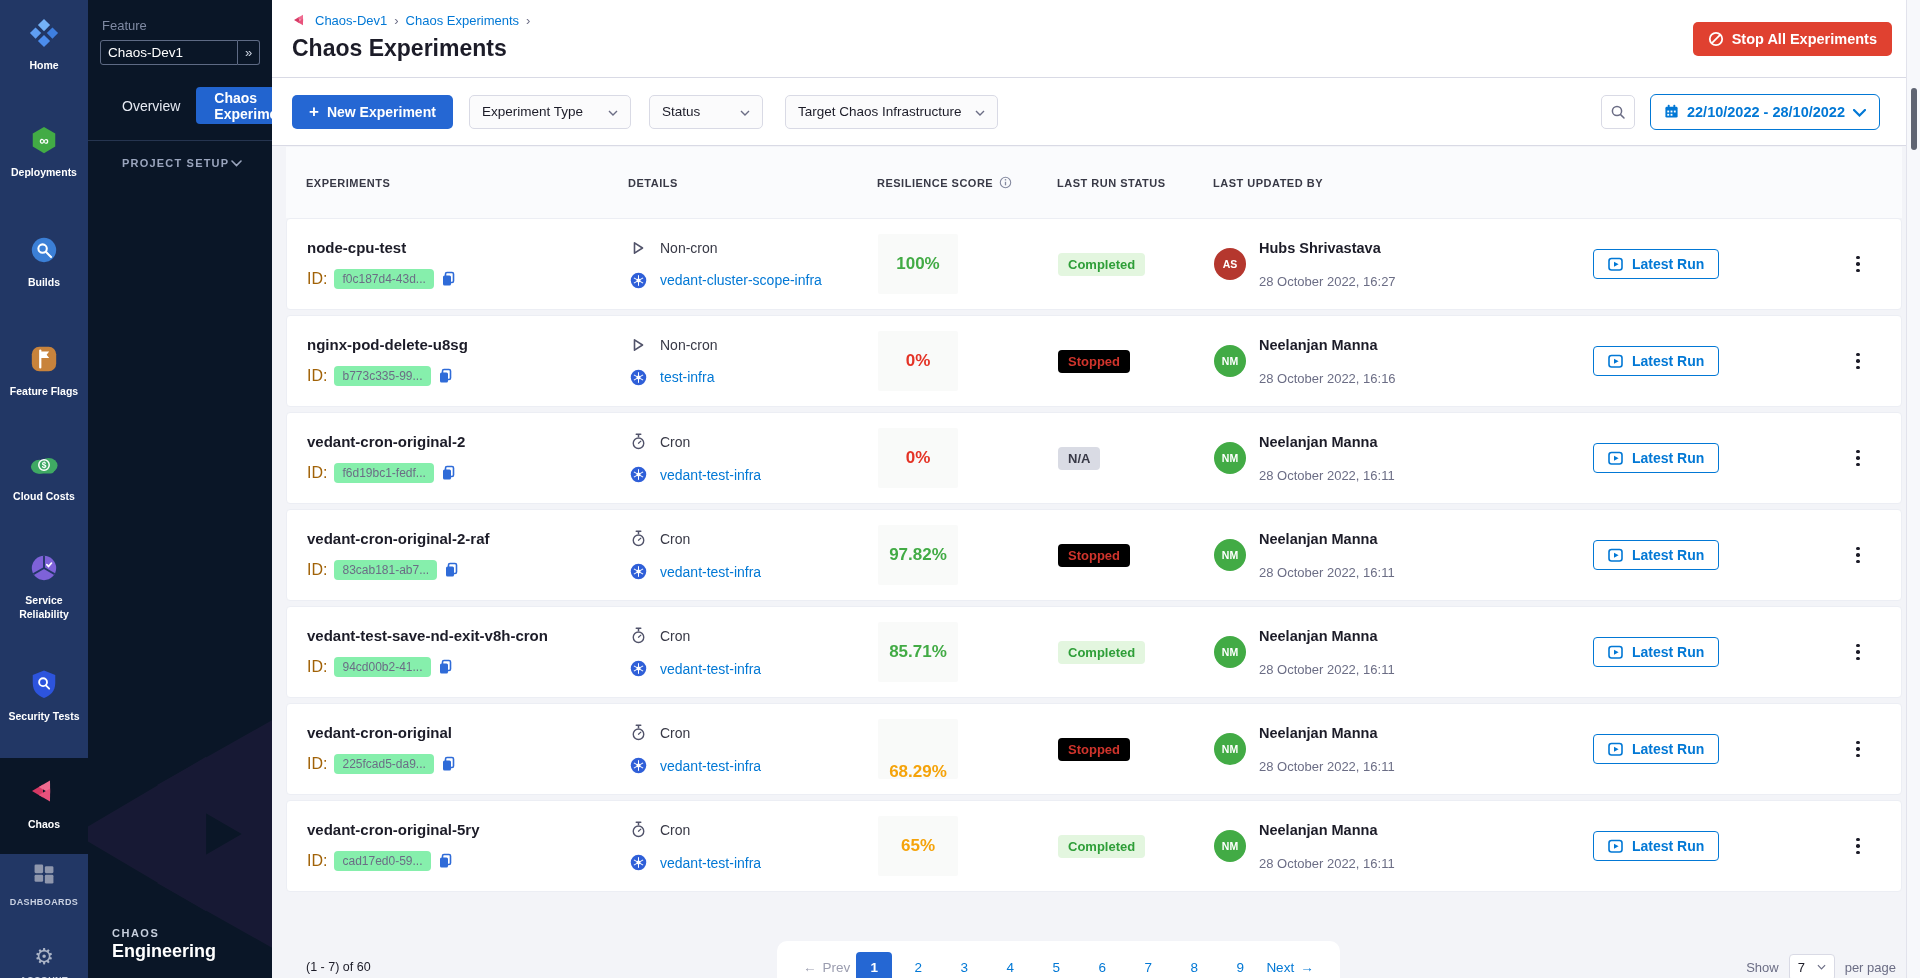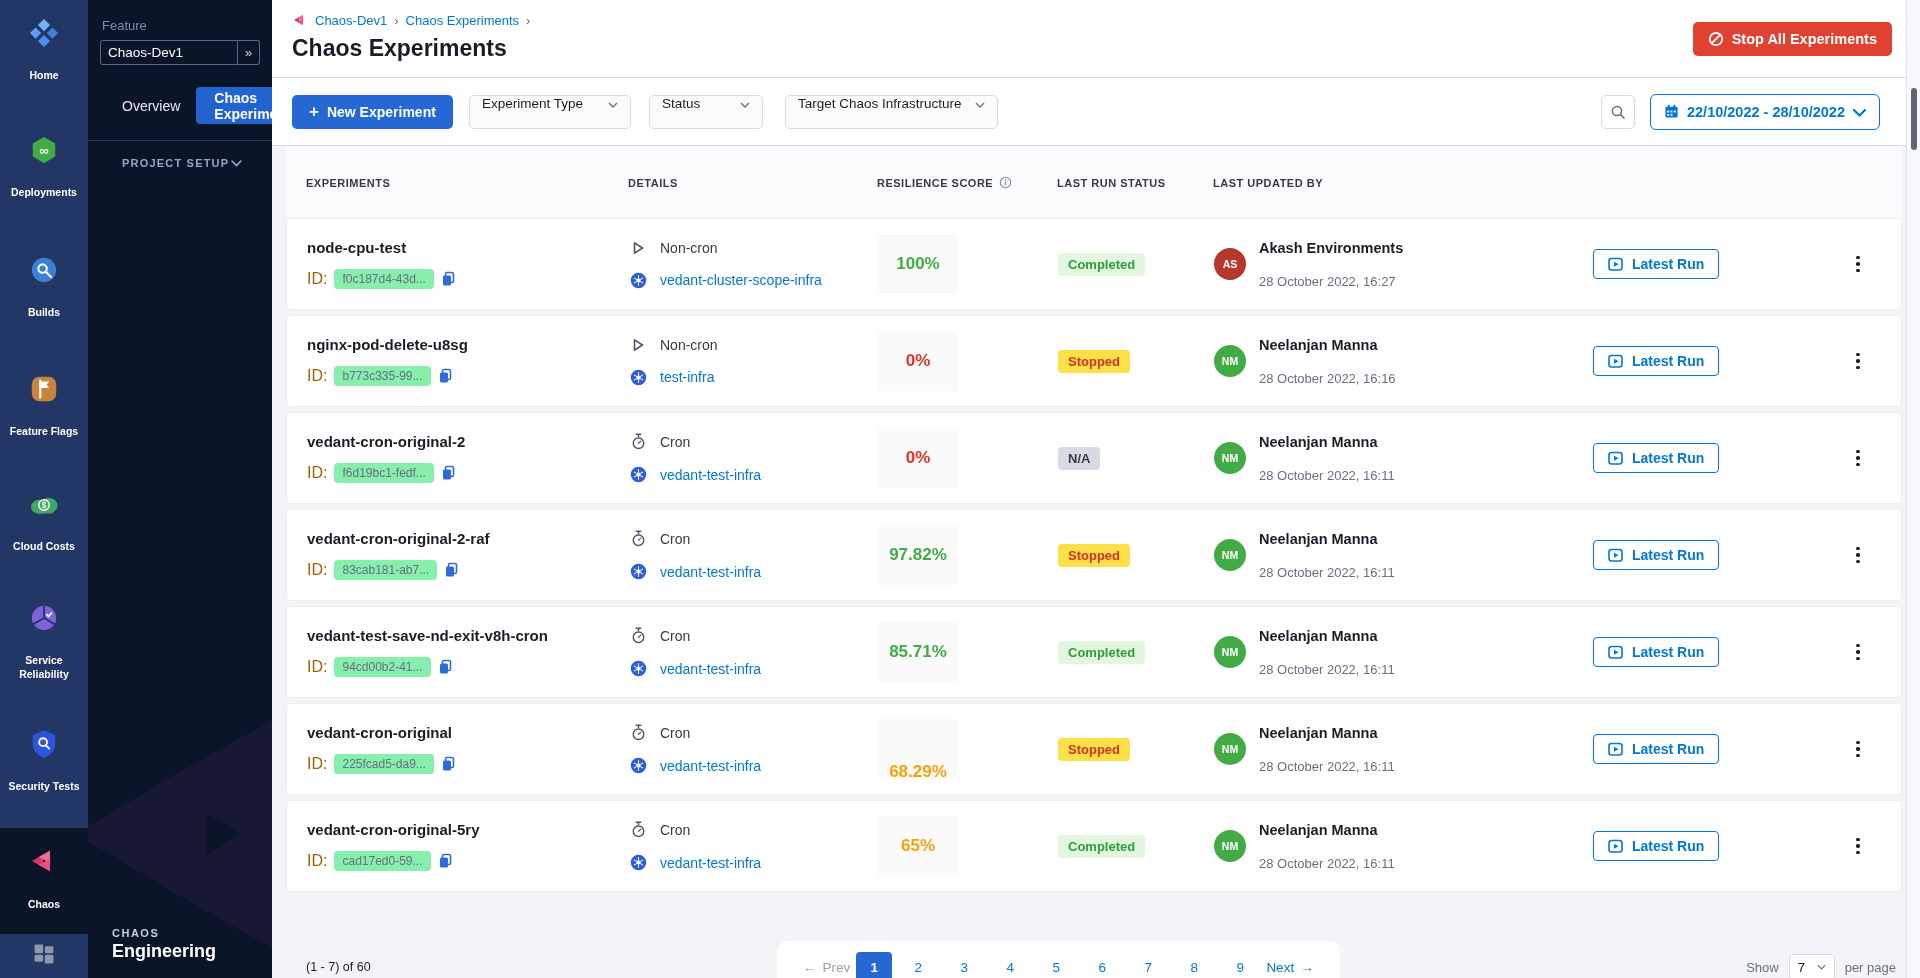--- a/index.html
+++ b/index.html
@@ -7,21 +7,21 @@
   body {
     font-family: "Liberation Sans", "DejaVu Sans", sans-serif;
     color:#1c1c28; background:#f3f4f8; position:relative;
   }
   
   .rail {
     position:absolute; left:0; top:0; bottom:0; width:88px;
     background:#223765; z-index:4; display:flex; flex-direction:column; align-items:center;
   }
   .rail-item {
-    width:100%; display:flex; flex-direction:column; align-items:center; gap:17px;
+    width:100%; display:flex; flex-direction:column; align-items:center; gap:7px;
     padding:8px 3px; cursor:pointer;
   }
   .rail-item .rlabel { font-size:10.5px; font-weight:bold; color:#fff; text-align:center; line-height:1.3; }
   .rail-item.small .rlabel { font-size:9px; font-weight:bold; color:#c9d1e2; letter-spacing:.4px; }
   .ri-home { margin-top:10px; }
   .ri-deploy { margin-top:36px; }
   .ri-builds { margin-top:40px; }
   .ri-flags { margin-top:38px; }
   .ri-costs { margin-top:36px; }
   .ri-srm { margin-top:34px; }
@@ -84,21 +84,21 @@
     display:flex; align-items:center; padding:0 24px 0 20px;
   }
   .new-exp-btn {
     height:34px; background:#2567d3; color:#fff; border:none; border-radius:5px;
     font-family:inherit; font-size:14px; font-weight:bold;
     display:flex; align-items:center; gap:8px; padding:0 17px; cursor:pointer;
   }
   .new-exp-btn .plus { font-size:17px; font-weight:bold; }
   .filter-select {
     height:34px; border:1px solid #d9dae5; border-radius:5px; background:#fbfbfc;
-    display:flex; justify-content:space-between; gap:14px;
+    display:flex; align-items:center; justify-content:space-between; gap:14px;
     padding:0 12px; font-size:13.5px; color:#1c1c28; cursor:pointer;
   }
   .fs-type { margin-left:16px; min-width:162px; }
   .fs-status { margin-left:18px; min-width:114px; }
   .fs-target { margin-left:22px; min-width:194px; }
   .toolbar-spacer { flex:1; }
   .search-btn {
     width:34px; height:34px; border:1px solid #d9dae5; border-radius:5px; background:#fff;
     display:flex; align-items:center; justify-content:center; cursor:pointer; margin-right:15px;
   }
@@ -141,21 +141,21 @@
   .score-tile {
     width:80px; height:60px; background:#f9faf9; border-radius:2px;
     display:flex; align-items:center; justify-content:center;
   }
   .score-val { font-size:17px; font-weight:bold; }
   .badge {
     display:inline-block; padding:4px 10px; border-radius:4px;
     font-size:13px; font-weight:bold;
   }
   .badge.completed { background:#e3f6df; color:#2e9e38; }
-  .badge.stopped   { background:#fde047; color:#d0342c; }
+  .badge.stopped   { background:#000000; color:#d0342c; }
   .badge.na        { background:#d9dbe4; color:#383946; }
   .upd-cell { display:flex; align-items:center; gap:13px; }
   .avatar {
     width:32px; height:32px; border-radius:50%; flex:0 0 32px;
     color:#fff; font-size:10.5px; font-weight:bold;
     display:flex; align-items:center; justify-content:center;
   }
   .user-name { font-size:14.5px; font-weight:bold; color:#1c1c28; }
   .user-date { font-size:13px; color:#6b6d85; margin-top:18px; }
   .latest-run {
@@ -487,21 +487,21 @@
       <div class="score-tile">
         <span class="score-val" style="color: rgb(66, 171, 69);">100%</span>
       </div>
     </div>
     <div class="cell">
       <span class="badge completed">Completed</span>
     </div>
     <div class="cell upd-cell">
       <span class="avatar" style="background: rgb(181, 55, 46);">AS</span>
       <span>
-        <div class="user-name">Akash Environments</div>
+        <div class="user-name">Hubs Shrivastava</div>
         <div class="user-date">28 October 2022, 16:27</div>
       </span>
     </div>
     <div class="cell">
       <button class="latest-run">
         <span style="display:flex">
           <svg width="16" height="15" viewBox="0 0 16 15">
             <rect x="1" y="1.5" width="13" height="11.5" rx="2.5" fill="none" stroke="#0278d5" stroke-width="1.6"></rect>
             <polygon points="6,4.7 10.6,7.2 6,9.8" fill="#0278d5"></polygon>
           </svg>

